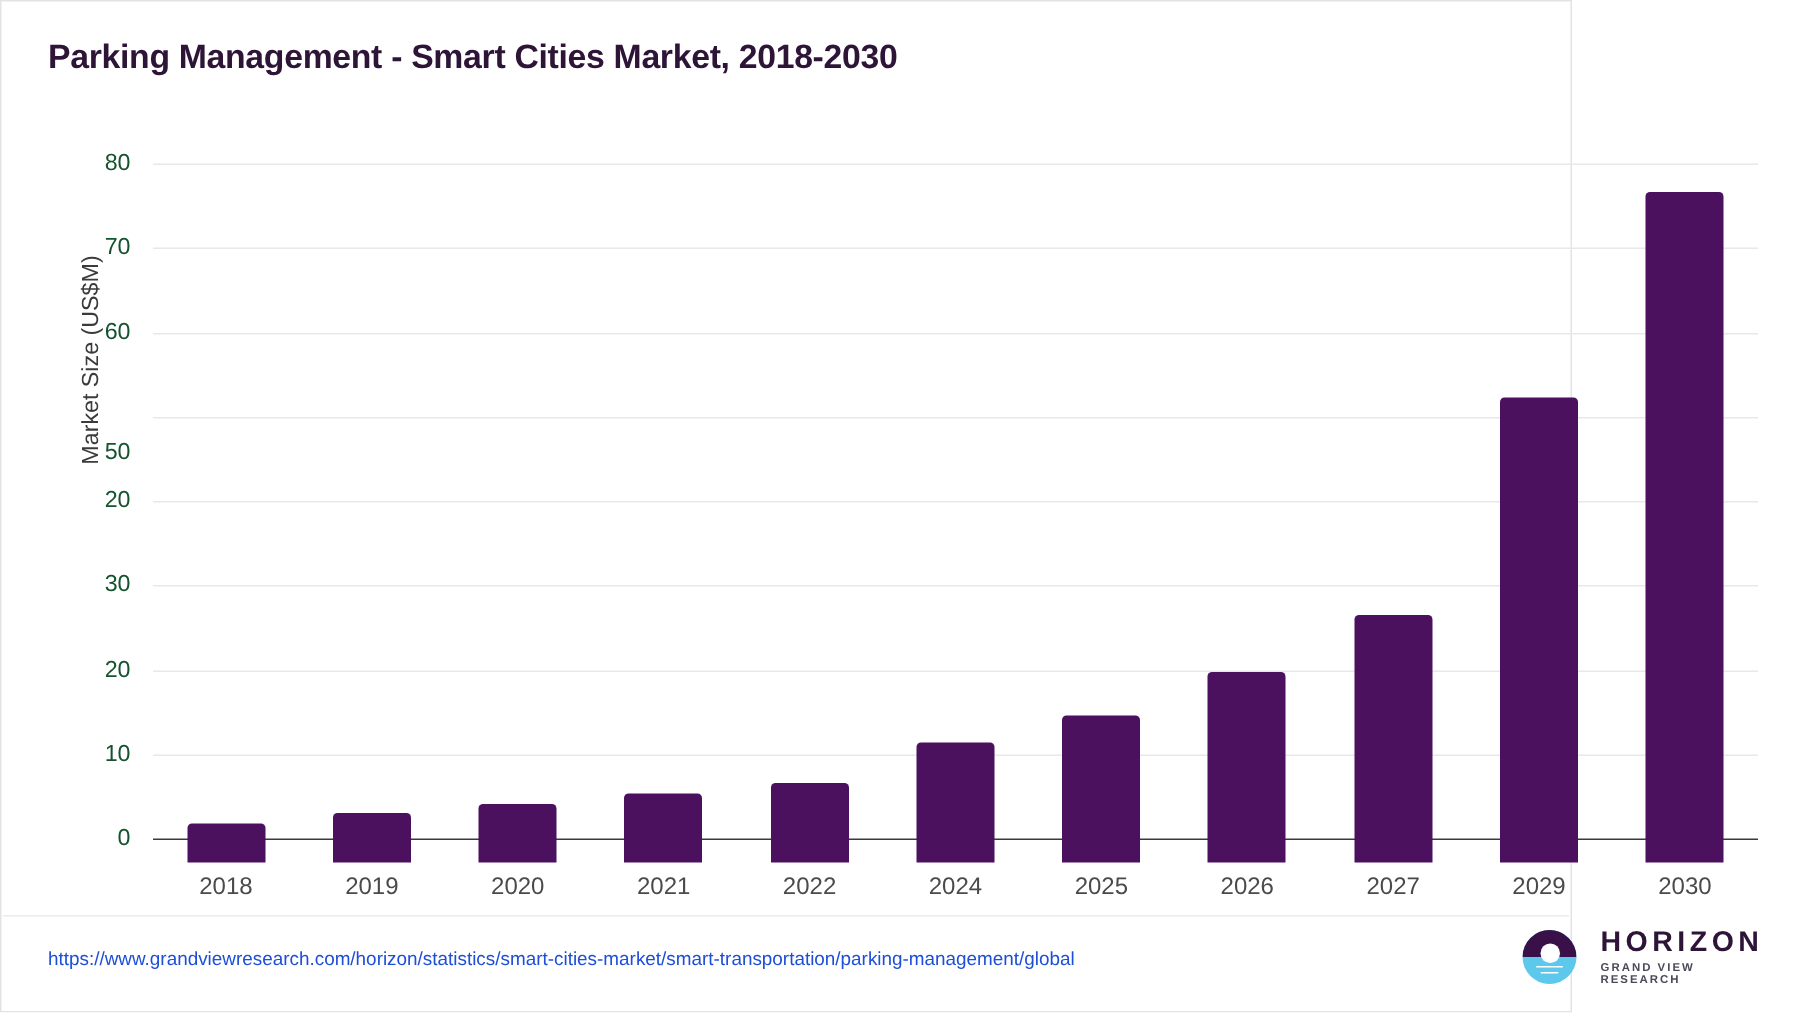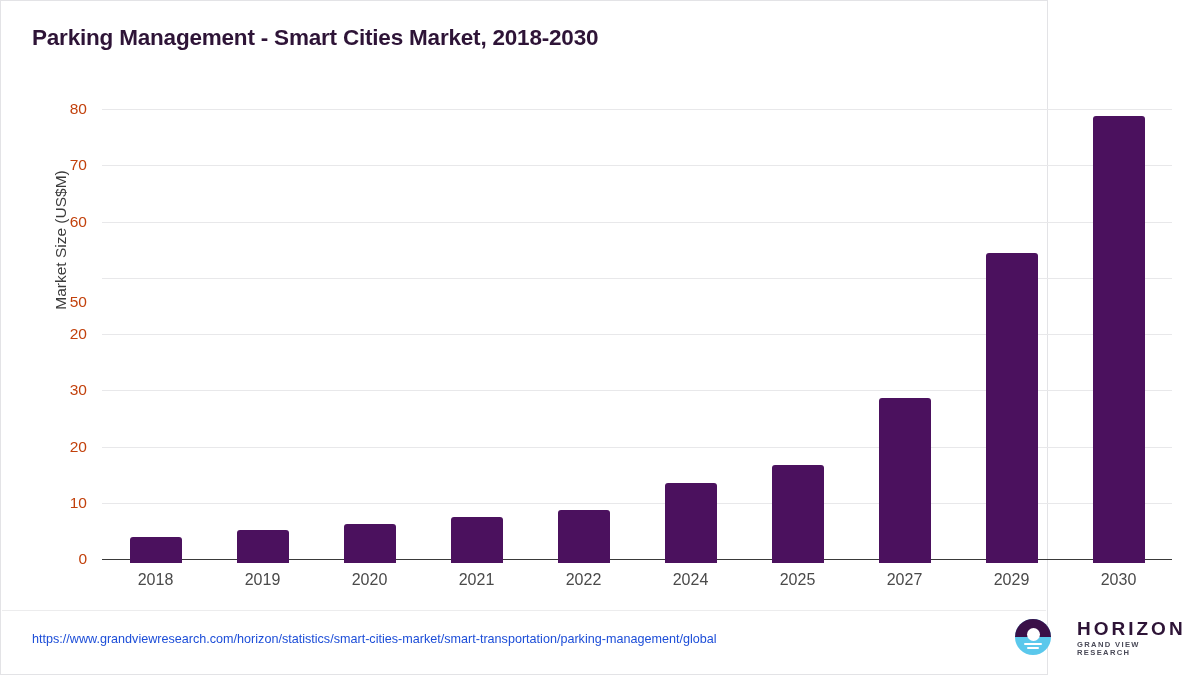--- a/index.html
+++ b/index.html
@@ -69,28 +69,28 @@
   .gridline.zero {
     background: #3a3a3a;
     height: 1.4px;
   }
   .ytick {
     position: absolute;
     right: 1085px;
     width: 80px;
     text-align: right;
     font-size: 15.5px;
-    color: #c2410c;
+    color: #14532d;
     transform: translateY(-50%);
     white-space: nowrap;
   }
   .bars {
     position: absolute;
     left: 0;
-    top: 4px;
+    top: 16px;
     width: 100%;
     height: 450px;
     display: flex;
     align-items: flex-start;
     justify-content: space-around;
   }
   .bar-slot {
     position: relative;
     flex: 1 1 0;
     height: 100%;
@@ -128,21 +128,22 @@
     top: 631px;
     font-size: 12.6px;
     color: #1d4ed8;
     white-space: nowrap;
   }
   .logo {
     position: absolute;
     left: 1014px;
     top: 618px;
     display: flex;
-    gap: 26px;
+    align-items: center;
+    gap: 16px;
   }
   .logo-mark {
     position: relative;
     width: 36px;
     height: 36px;
     border-radius: 50%;
     background: #5bc8ec;
     overflow: hidden;
     flex: none;
   }
@@ -240,20 +241,24 @@
           </div>
           <div class="bar-slot">
             <div class="bar" title="2024: 14.2" style="height: 79.875px; background: rgb(75, 17, 94);"></div>
             <div class="xtick">2024</div>
           </div>
           <div class="bar-slot">
             <div class="bar" title="2025: 17.5" style="height: 98.4375px; background: rgb(75, 17, 94);"></div>
             <div class="xtick">2025</div>
           </div>
           <div class="bar-slot">
+            <div class="bar" title="2026: 22.5" style="height: 126.562px; background: rgb(75, 17, 94);"></div>
+            <div class="xtick">2026</div>
+          </div>
+          <div class="bar-slot">
             <div class="bar" title="2027: 29.3" style="height: 164.812px; background: rgb(75, 17, 94);"></div>
             <div class="xtick">2027</div>
           </div>
           <div class="bar-slot">
             <div class="bar" title="2029: 55.1" style="height: 309.938px; background: rgb(75, 17, 94);"></div>
             <div class="xtick">2029</div>
           </div>
           <div class="bar-slot">
             <div class="bar" title="2030: 79.5" style="height: 447.188px; background: rgb(75, 17, 94);"></div>
             <div class="xtick">2030</div>

